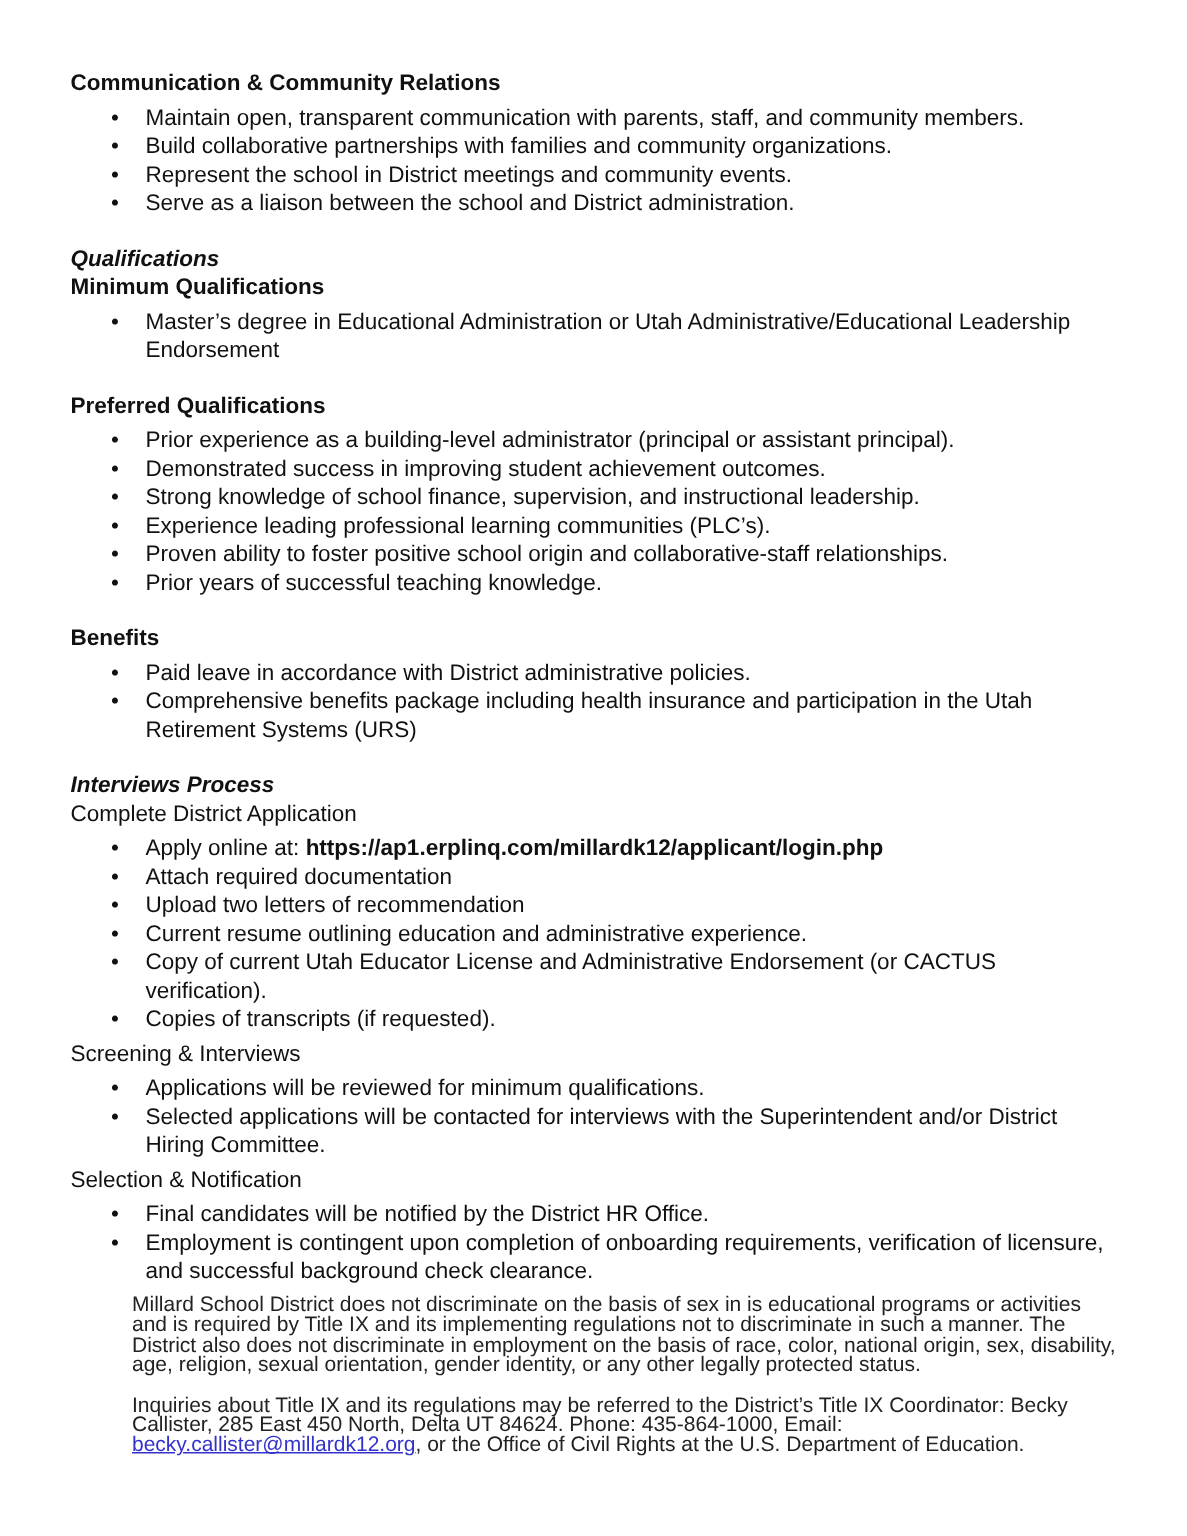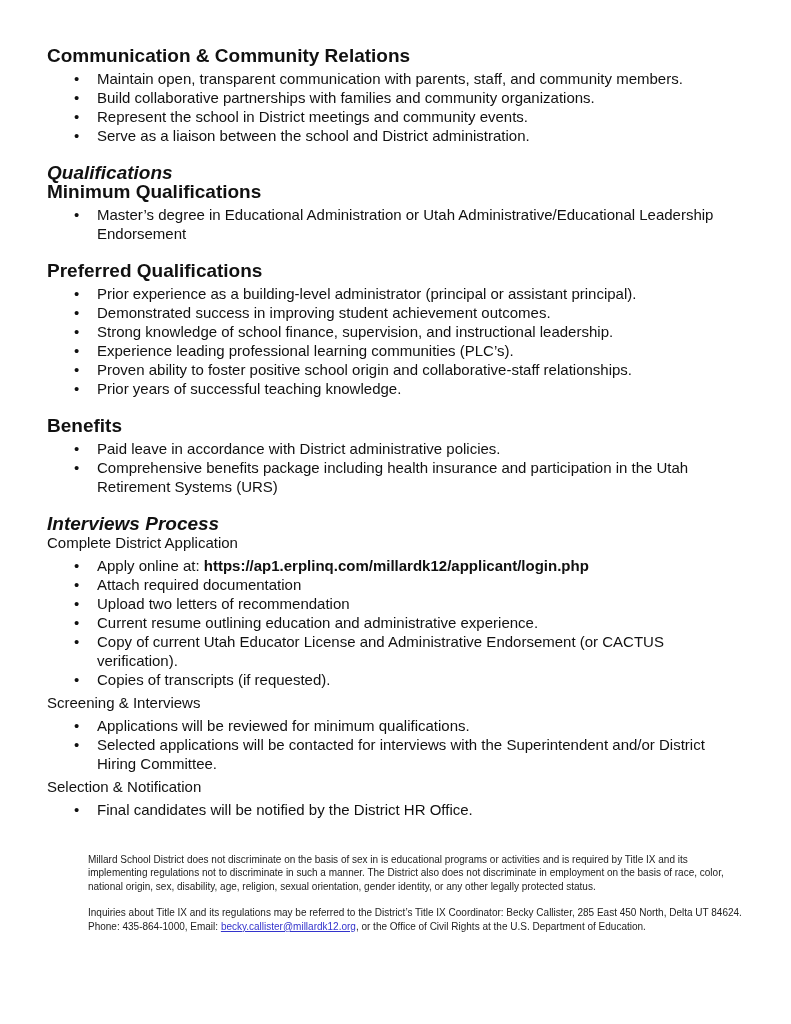--- a/index.html
+++ b/index.html
@@ -8,36 +8,36 @@
     width: 791px;
     height: 1024px;
     background: #ffffff;
     color: #111111;
     font-family: "Liberation Sans", sans-serif;
     font-size: 15px;
     line-height: 19px;
     overflow: hidden;
   }
   .page { padding: 46px 45px 0 47px; }
-  .h { font-size: 19px; font-weight: 700; margin: 0; line-height: 19px; }
+  .h { font-size: 15px; font-weight: 700; margin: 0; line-height: 19px; }
   .italic { font-style: italic; }
   .plain { font-weight: 400; margin: 0; }
   .gap { margin-top: 18px; }
   ul.bullets { list-style: none; margin: 4px; padding: 0; }
   ul.bullets > li { position: relative; padding-left: 46px; }
   ul.bullets > li::before {
     content: "\2022";
     position: absolute;
     left: 23px;
     top: 0;
   }
   .bold { font-weight: 700; }
   .footer {
-    margin: 34px 0 0 41px;
-    font-size: 10px;
+    margin: 6px 0 0 41px;
+    font-size: 14px;
     line-height: 13.4px;
     color: #222222;
   }
   .footer p { margin: 0; }
   .footer p + p { margin-top: 13px; }
   .email-link { color: #3333cc; text-decoration: underline; cursor: pointer; }
 </style>
 </head>
 <body>
 
@@ -86,20 +86,21 @@
 
   <p class="plain">Screening &amp; Interviews</p>
   <ul class="bullets">
     <li>Applications will be reviewed for minimum qualifications.</li>
     <li>Selected applications will be contacted for interviews with the Superintendent and/or District Hiring Committee.</li>
   </ul>
 
   <p class="plain">Selection &amp; Notification</p>
   <ul class="bullets">
     <li>Final candidates will be notified by the District HR Office.</li>
+    <li>Employment is contingent upon completion of onboarding requirements, verification of licensure, and successful background check clearance.</li>
   </ul>
 
   <div class="footer">
     <p>Millard School District does not discriminate on the basis of sex in is educational programs or activities and is required by Title IX and its implementing regulations not to discriminate in such a manner. The District also does not discriminate in employment on the basis of race, color, national origin, sex, disability, age, religion, sexual orientation, gender identity, or any other legally protected status.</p>
     <p><span>Inquiries about Title IX and its regulations may be referred to the District’s Title IX Coordinator: Becky Callister, 285 East 450 North, Delta UT 84624. Phone: 435-864-1000, Email: </span><a class="email-link">becky.callister@millardk12.org</a><span>, or the Office of Civil Rights at the U.S. Department of Education.</span></p>
   </div>
 
 </div>
 
 </body></html>

